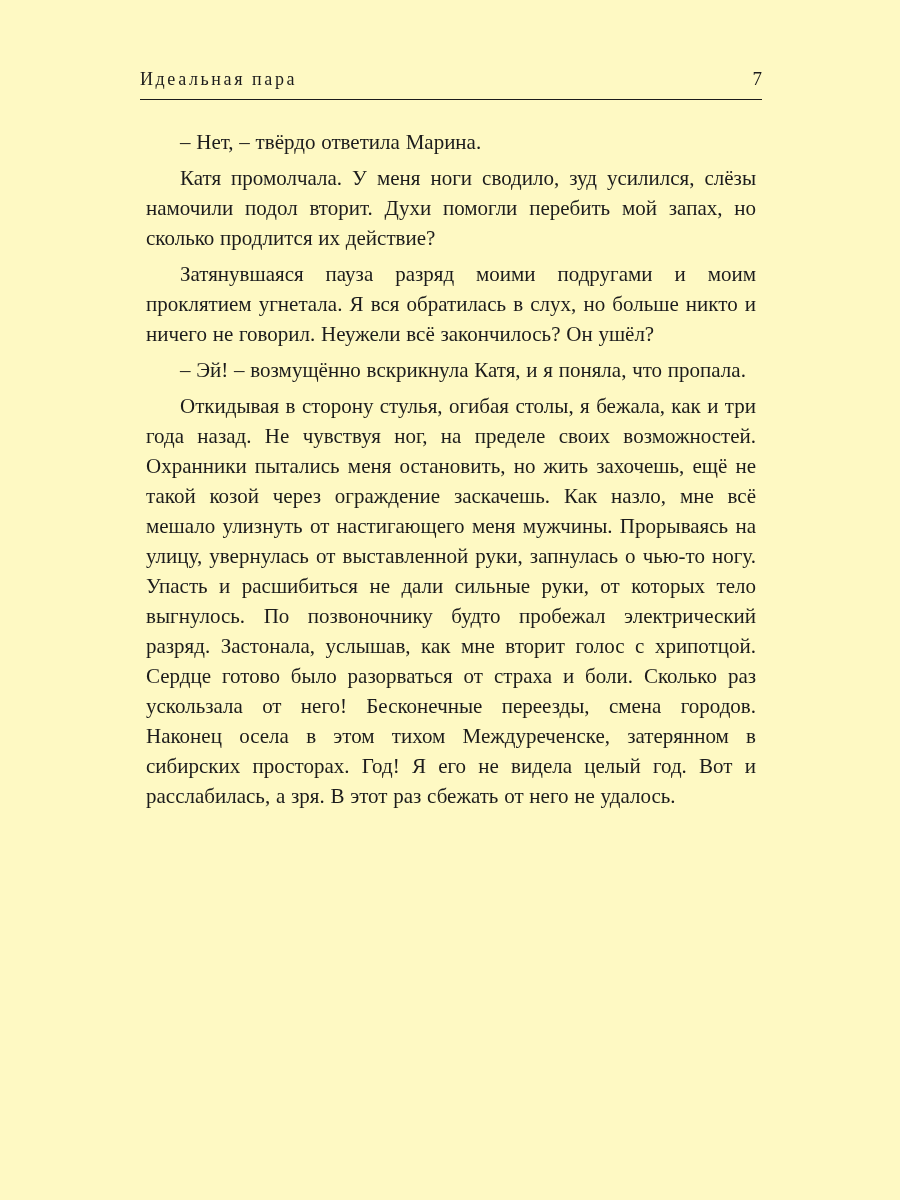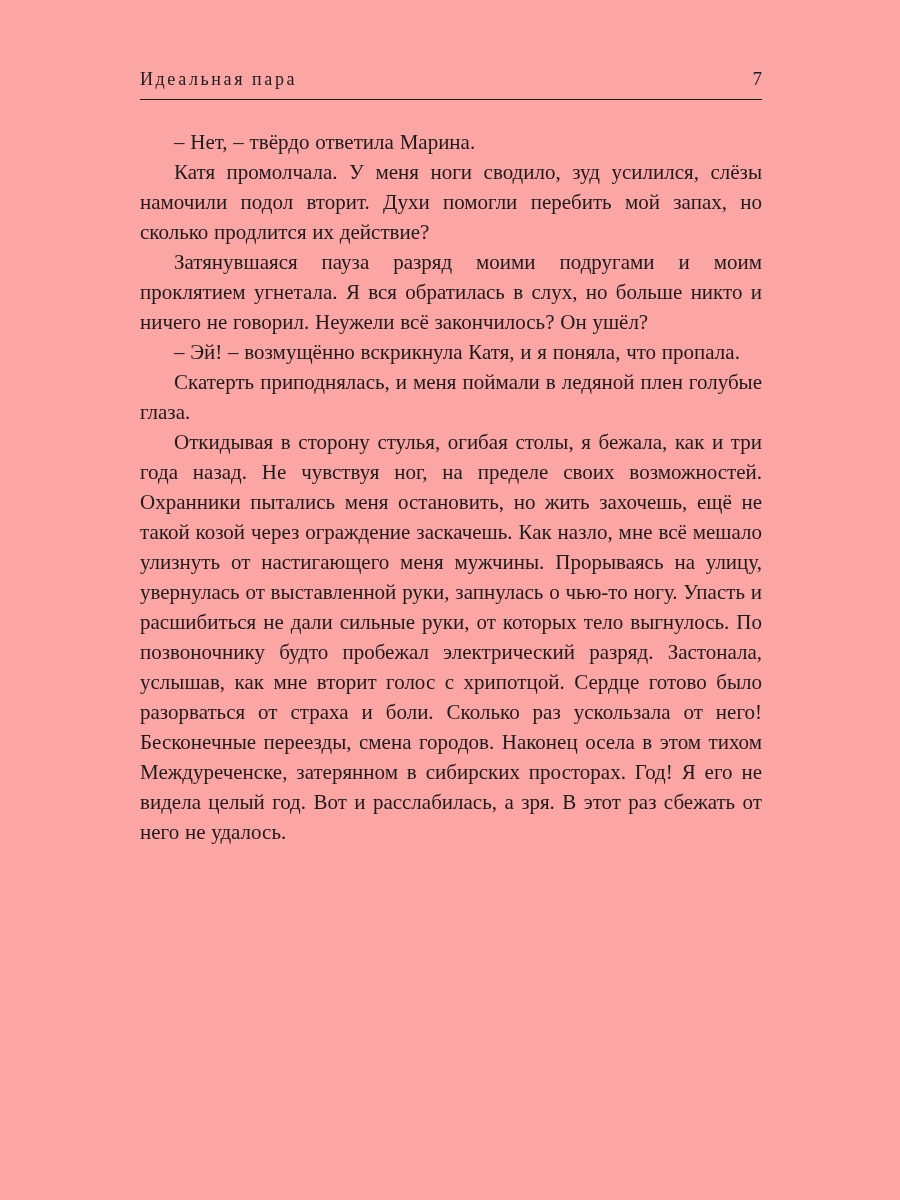--- a/index.html
+++ b/index.html
@@ -12,21 +12,21 @@
     height: 1200px;
     overflow: hidden;
     font-family: "Liberation Serif", "DejaVu Serif", serif;
     color: #1c1c1c;
   }
   .book-page {
     box-sizing: border-box;
     width: 900px;
     height: 1200px;
     padding: 68px 138px 12px 140px;
-    background: #fca5a5;
+    background: #fef9c3;
   }
   .running-head {
     display: flex;
     justify-content: space-between;
     align-items: baseline;
   }
   .header-title {
     font-size: 18px;
     letter-spacing: 2.6px;
     color: #1c1c1c;
@@ -37,21 +37,21 @@
   }
   .header-rule {
     border: none;
     border-top: 1.6px solid #1c1c1c;
     margin: 9px 0 0 0;
   }
   .body-text {
     margin-top: 27px;
   }
   .body-text p {
-    margin: 0;
+    margin: 6px;
     font-size: 21px;
     line-height: 30px;
     text-align: justify;
     text-indent: 34px;
     hyphens: auto;
     -webkit-hyphens: auto;
     word-spacing: 0.5px;
   }
 </style>
 </head>
@@ -64,17 +64,16 @@
     <span class="page-number">7</span>
   </header>
 
   <hr class="header-rule">
 
   <main class="body-text">
     <p>– Нет, – твёрдо ответила Марина.</p>
     <p>Катя промолчала. У меня ноги сводило, зуд усилился, слёзы намочили подол вторит. Духи помогли перебить мой запах, но сколько продлится их действие?</p>
     <p>Затянувшаяся пауза разряд моими подругами и моим проклятием угнетала. Я вся обратилась в слух, но больше никто и ничего не говорил. Неужели всё закончилось? Он ушёл?</p>
     <p>– Эй! – возмущённо вскрикнула Катя, и я поняла, что пропала.</p>
-    <p>Скатерть приподнялась, и меня поймали в ледяной плен голубые глаза.</p>
     <p>Откидывая в сторону стулья, огибая столы, я бежала, как и три года назад. Не чувствуя ног, на пределе своих возможностей. Охранники пытались меня остановить, но жить захочешь, ещё не такой козой через ограждение заскачешь. Как назло, мне всё мешало улизнуть от настигающего меня мужчины. Прорываясь на улицу, увернулась от выставленной руки, запнулась о чью-то ногу. Упасть и расшибиться не дали сильные руки, от которых тело выгнулось. По позвоночнику будто пробежал электрический разряд. Застонала, услышав, как мне вторит голос с хрипотцой. Сердце готово было разорваться от страха и боли. Сколько раз ускользала от него! Бесконечные переезды, смена городов. Наконец осела в этом тихом Междуреченске, затерянном в сибирских просторах. Год! Я его не видела целый год. Вот и расслабилась, а зря. В этот раз сбежать от него не удалось.</p>
   </main>
 
 </div>
 
 </body></html>

